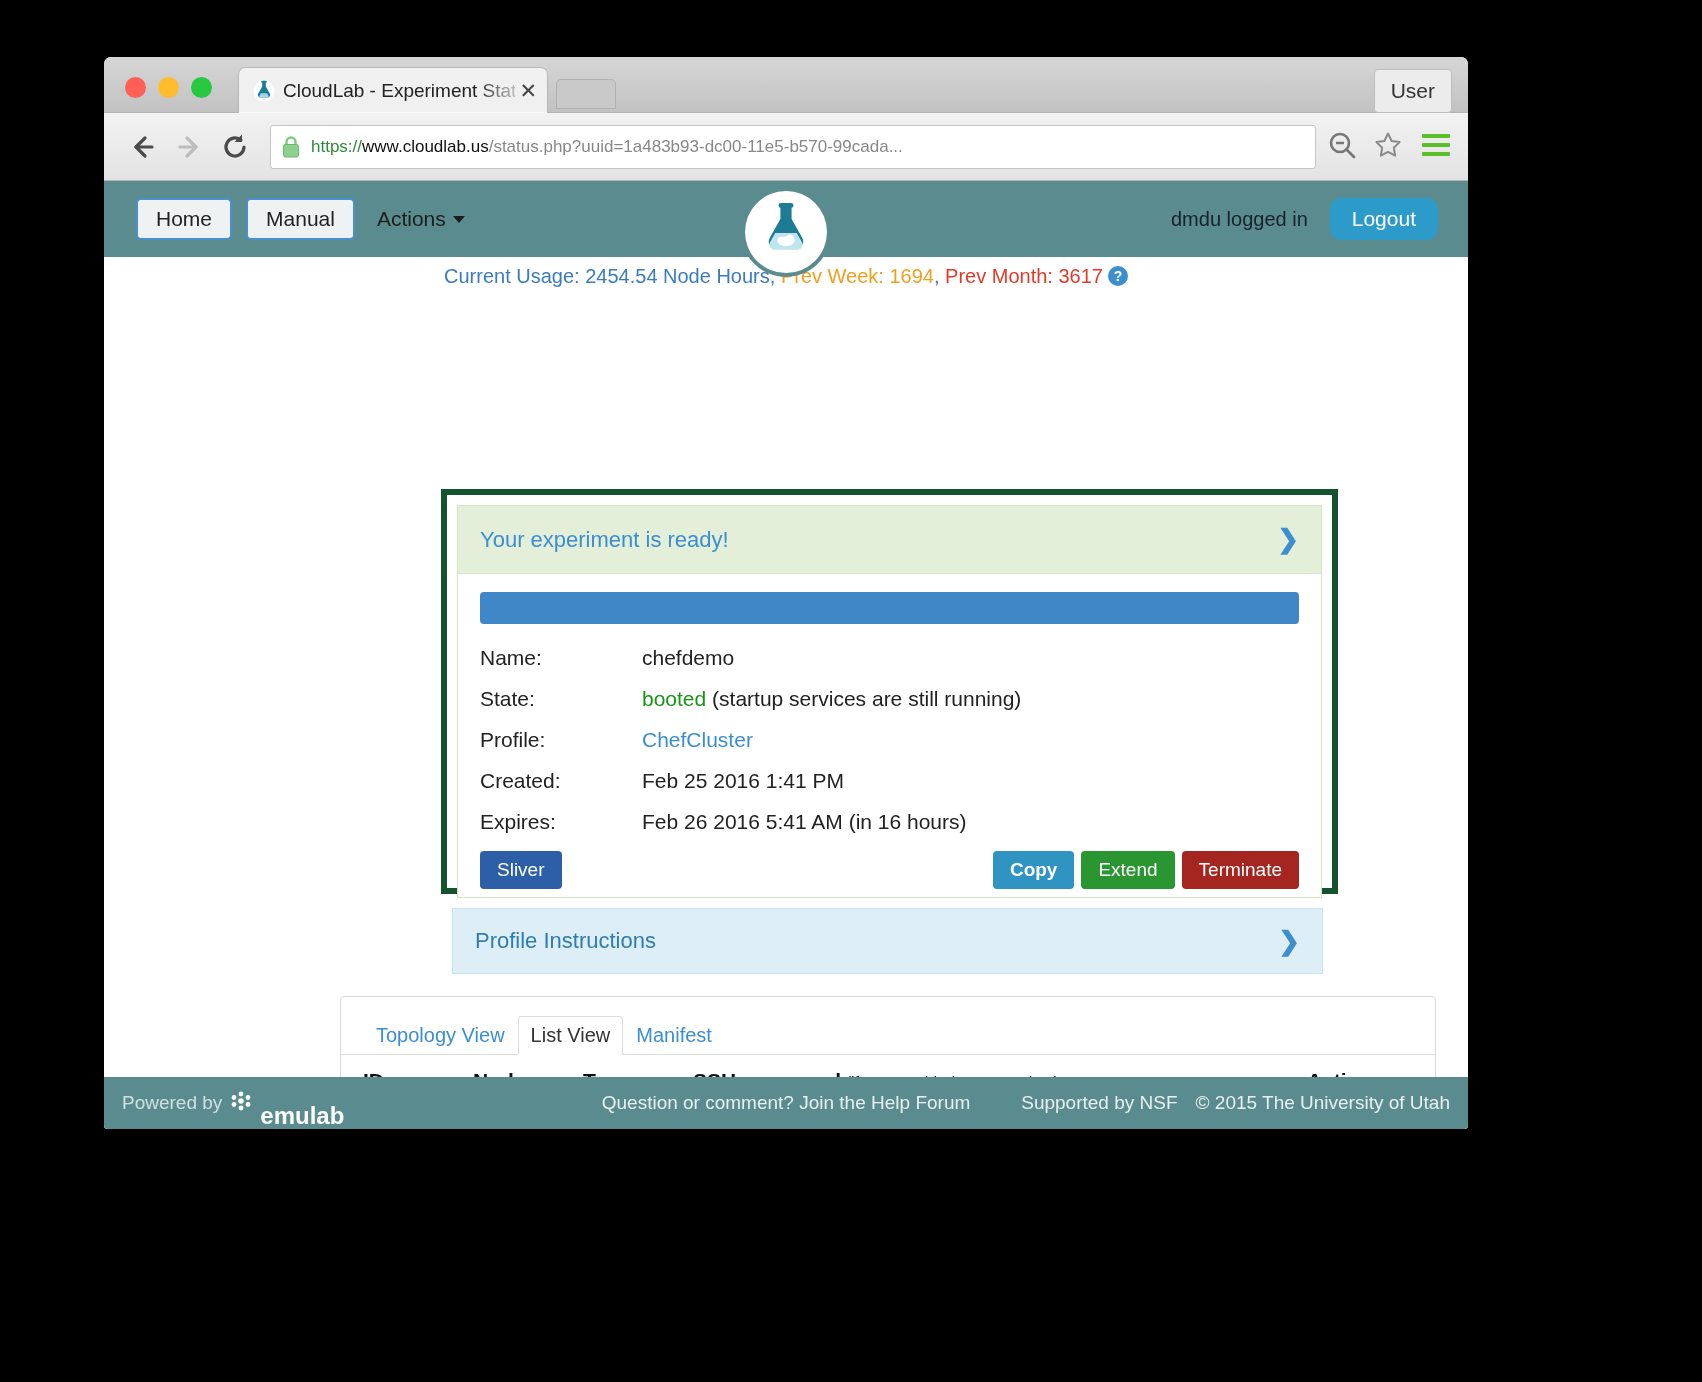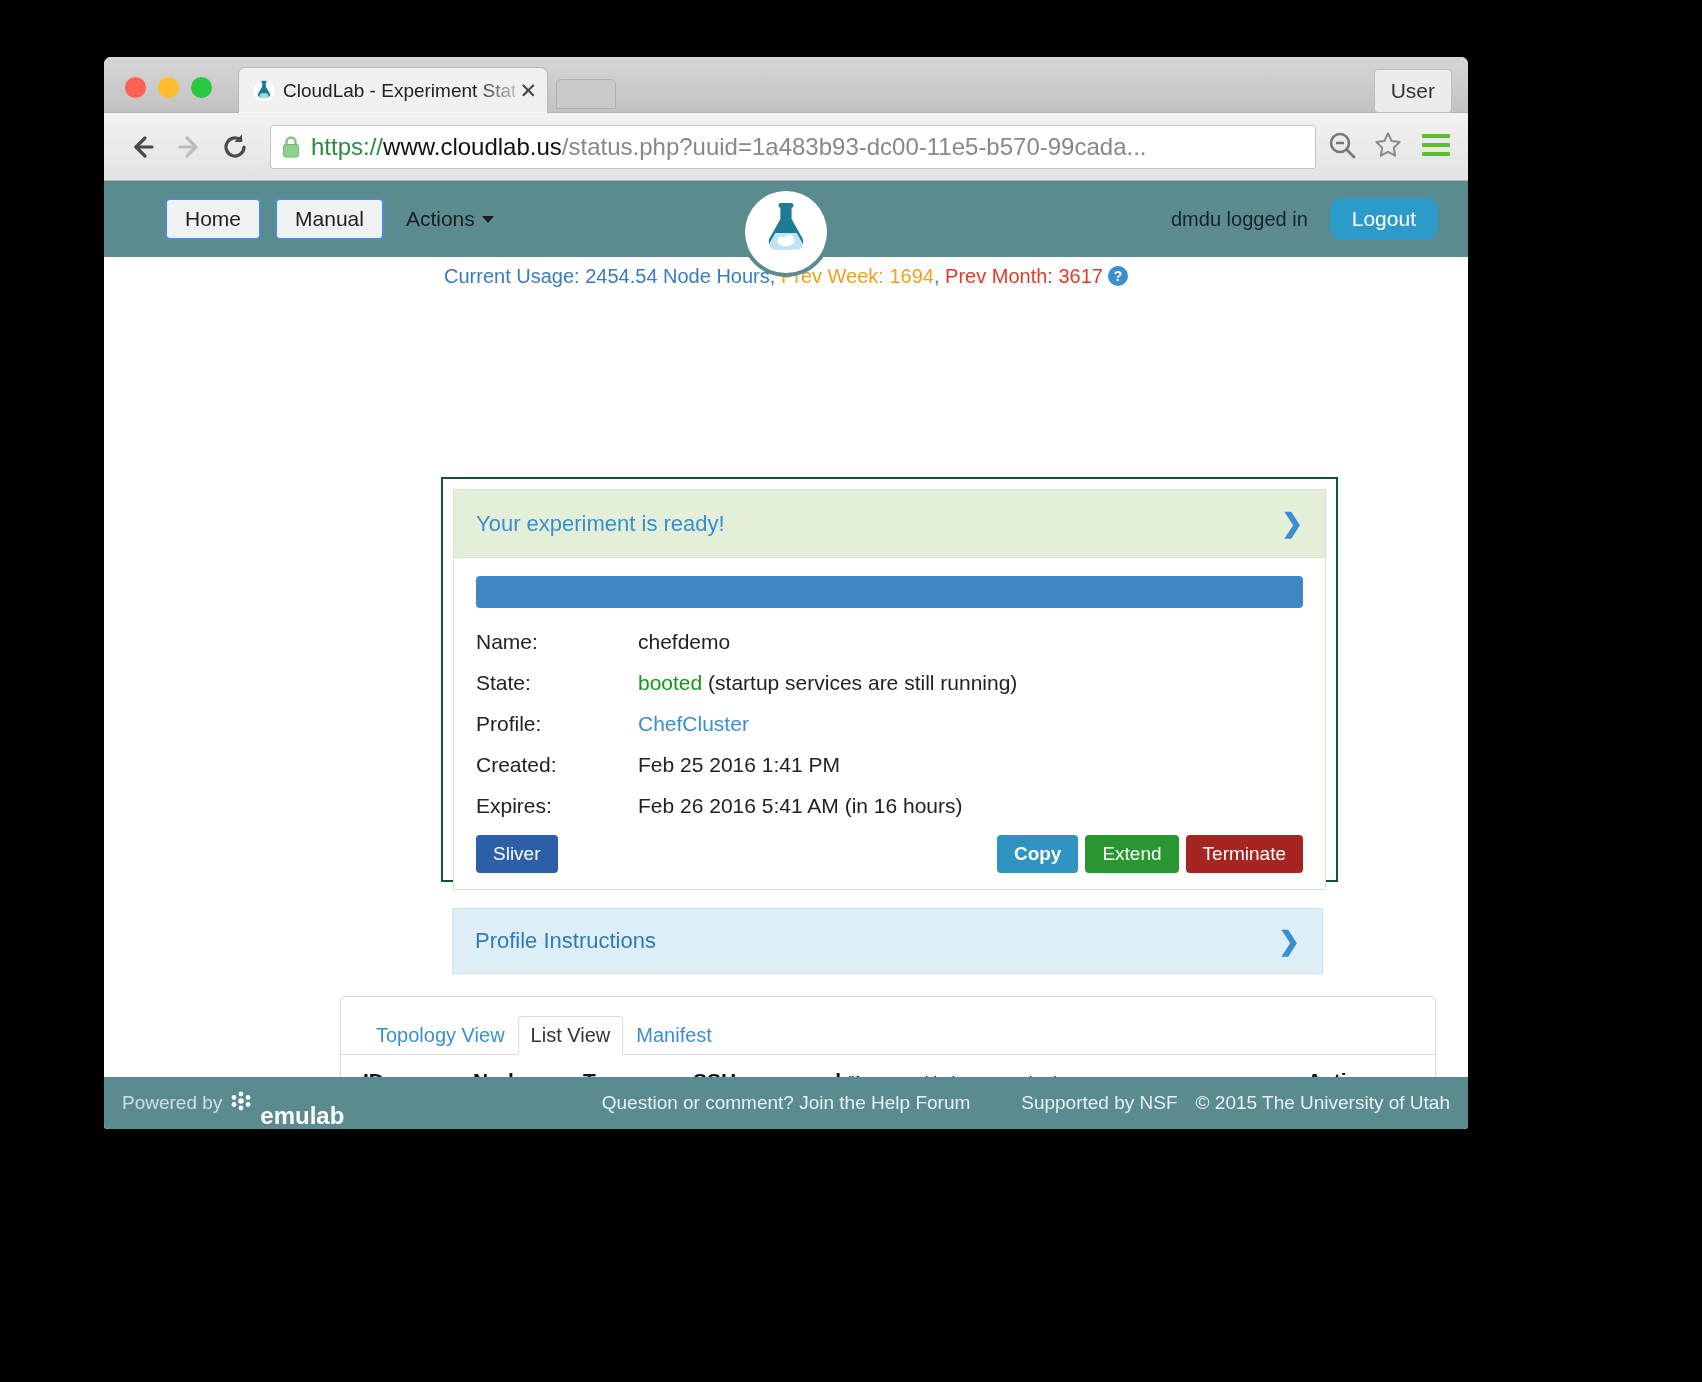--- a/index.html
+++ b/index.html
@@ -102,37 +102,37 @@
     border: 1px solid #c4c4c4;
     border-radius: 3px;
     display: flex; align-items: center;
     padding: 0 10px;
     overflow: hidden;
   }
   .lock {
     width: 20px; height: 24px; flex: 0 0 20px; margin-right: 10px;
   }
   .url-text {
-    font-size: 24px; white-space: nowrap; overflow: hidden;
+    font-size: 17px; white-space: nowrap; overflow: hidden;
     color: #555;
   }
   .url-text .scheme { color: #2d8a3e; }
   .url-text .host   { color: #111; }
   .url-text .path   { color: #888; }
   .zoom-icon { margin: 0 6px 0 10px; flex: 0 0 auto; }
   .star-icon { margin-left: 8px; flex: 0 0 auto; }
   .menu-icon { margin-left: 16px; flex: 0 0 auto; }
 
   
   .page { position: relative; height: 948px; background: #fff; overflow: hidden; }
 
   .navbar {
     height: 76px; background: #5a8b8e;
     position: relative;
-    display: flex; align-items: center; padding-left: 29px;
+    display: flex; align-items: center;
   }
   .nav-left { display: flex; align-items: center; gap: 14px; margin-left: 32px; }
   .nav-pill {
     background: #eef2f3; color: #222;
     border: 2px solid #4a8fd2; border-radius: 5px;
     font-size: 21px; padding: 7px 18px; cursor: pointer;
   }
   .nav-link {
     color: #1d1d1d; font-size: 21px; cursor: pointer;
     display: flex; align-items: center; gap: 7px; margin-left: 8px;
@@ -169,23 +169,23 @@
   .usage-line .u-month { color: #e23a29; }
   .help-dot {
     display: inline-block; width: 20px; height: 20px;
     background: #3b8fd0; color: #fff; border-radius: 50%;
     font-size: 14px; line-height: 20px; text-align: center;
     vertical-align: 2px; margin-left: 5px; font-weight: bold;
   }
 
   
   .highlight-frame {
-    position: absolute; left: 337px; top: 296px;
+    position: absolute; left: 337px; top: 308px;
     width: 897px; height: 405px;
-    border: 2px solid #14532d;
+    border: 6px solid #14532d;
     background: #fff;
   }
   .panel { border: 1px solid #d5e6c5; background:#fff; height: 100%; margin: 10px; width: calc(100% - 20px); }
   .panel-head {
     background: #e3efd9; border-bottom: 1px solid #d5e6c5;
     padding: 18px 22px; display: flex; align-items: center;
   }
   .panel-head-title { color: #3b8fd0; font-size: 22px; flex: 1 1 auto; }
   .chev {
     color: #3b8fd0; font-size: 26px; font-weight: bold;

